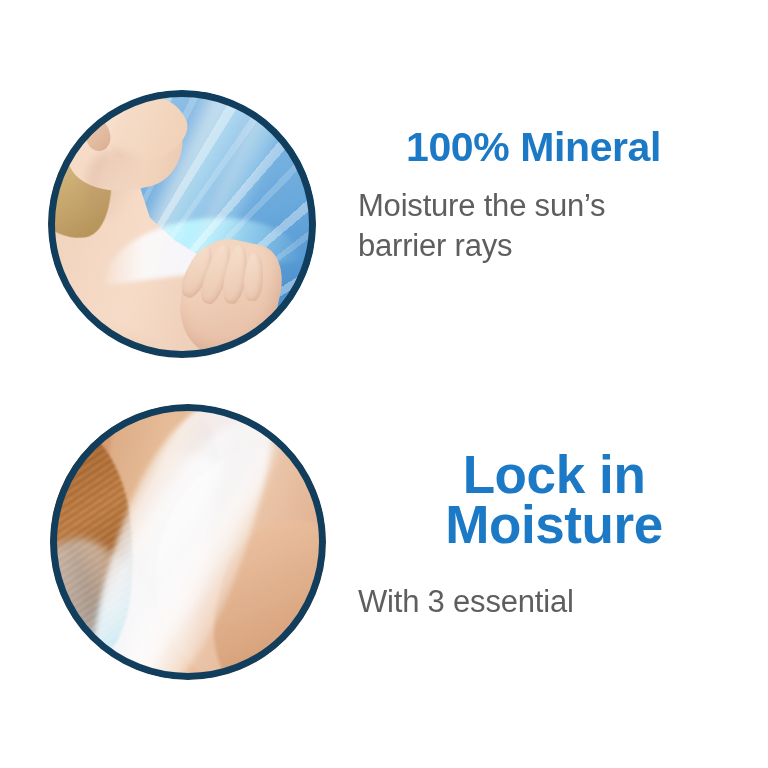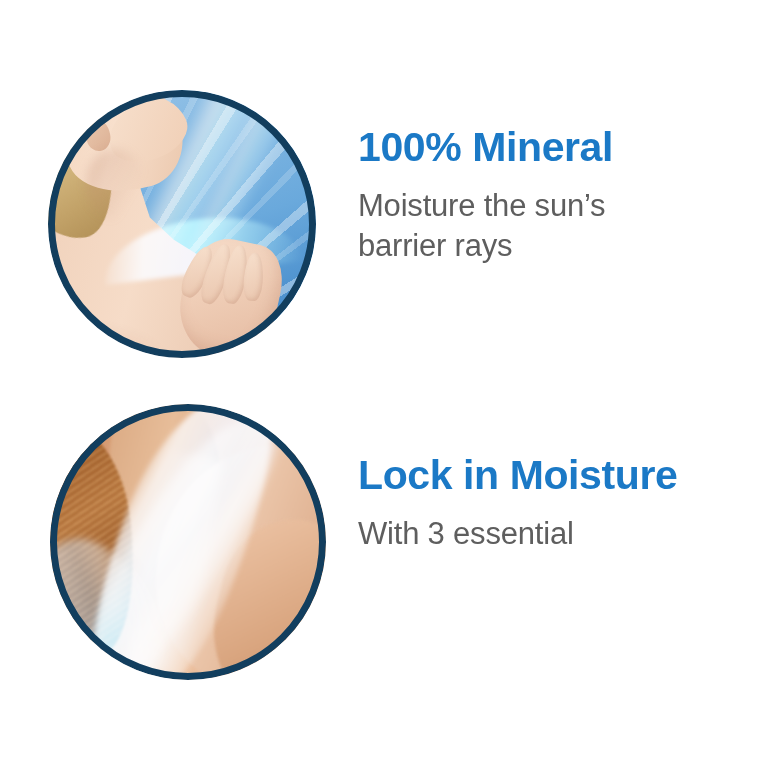--- a/index.html
+++ b/index.html
@@ -349,26 +349,26 @@
   }
   .subtext {
     margin: 0;
     color: #5E5E5E;
     font-family: "Liberation Sans", sans-serif;
     font-weight: normal;
     letter-spacing: -0.2px;
   }
 
   #feature-1 .copy { top: 32px; }
-  #feature-1 .headline { font-size: 41px; line-height: 50px; }
+  #feature-1 .headline { font-size: 41px; line-height: 50px; margin-left: 48px; }
   #feature-1 .subtext  { font-size: 31px; line-height: 40px; margin-top: 14px; }
 
   #feature-2 .copy { top: 46px; }
-  #feature-2 .headline { font-size: 41px; line-height: 50px; }
-  #feature-2 .subtext  { font-size: 31px; line-height: 40px; margin-top: 14px; }
+  #feature-2 .headline { font-size: 53px; line-height: 50px; text-align: center; }
+  #feature-2 .subtext  { font-size: 31px; line-height: 40px; margin-top: 32px; }
 </style>
 </head>
 <body>
 
 <div class="infographic">
 
   <section class="feature" id="feature-1">
 
     <div class="medallion" id="medallion-1">
       <div class="photo">

